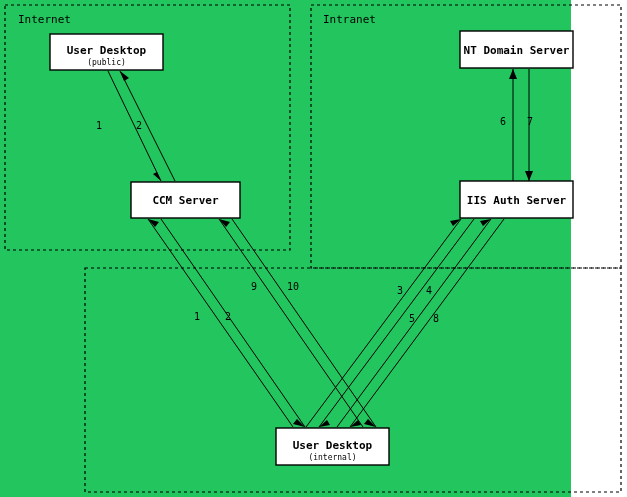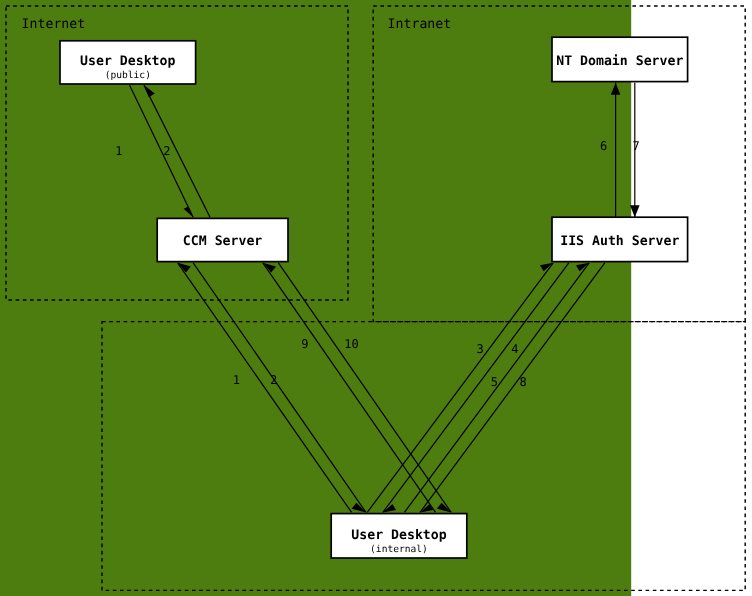--- a/index.html
+++ b/index.html
@@ -8,23 +8,23 @@
     background: #ffffff;
   }
   body {
     width: 627px;
     height: 497px;
     overflow: hidden;
     font-family: "DejaVu Sans Mono", monospace;
   }
   #diagram-root {
     position: relative;
-    width: 526px;
+    width: 571px;
     height: 497px;
-    background: #4d7c0f;
+    background: #22c55e;
   }
   svg.canvas {
     position: absolute;
     top: 0;
     left: 0;
     width: 627px;
     height: 497px;
   }
   .zone-label {
     font-family: "DejaVu Sans Mono", monospace;

